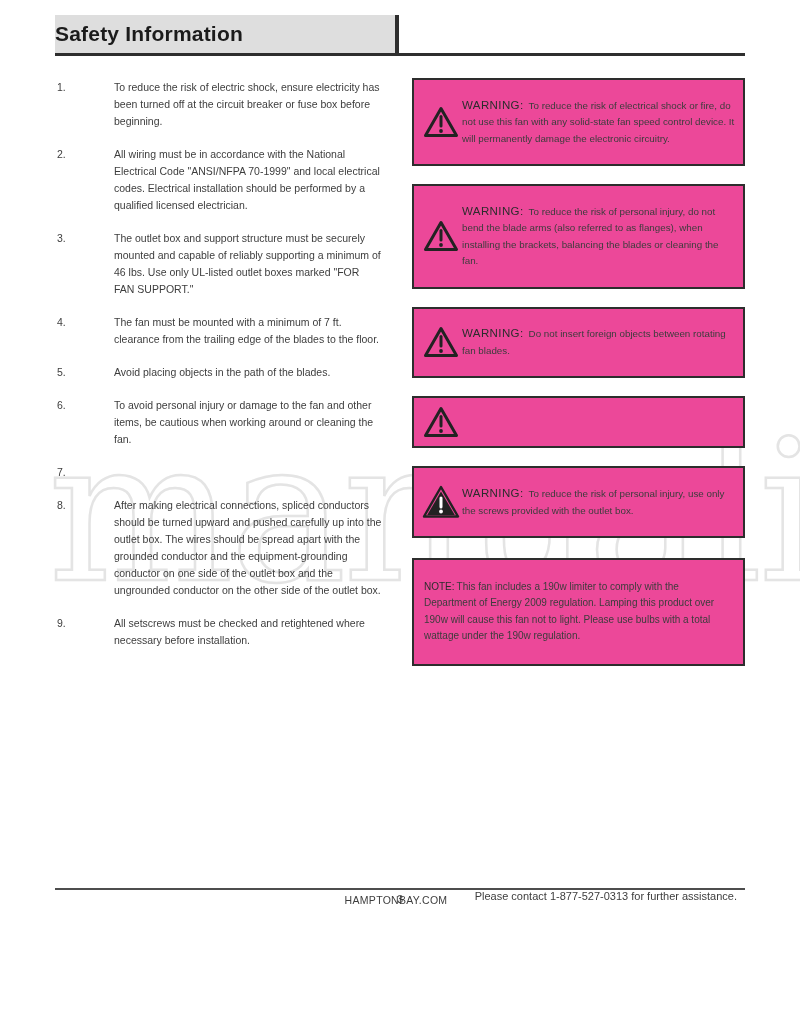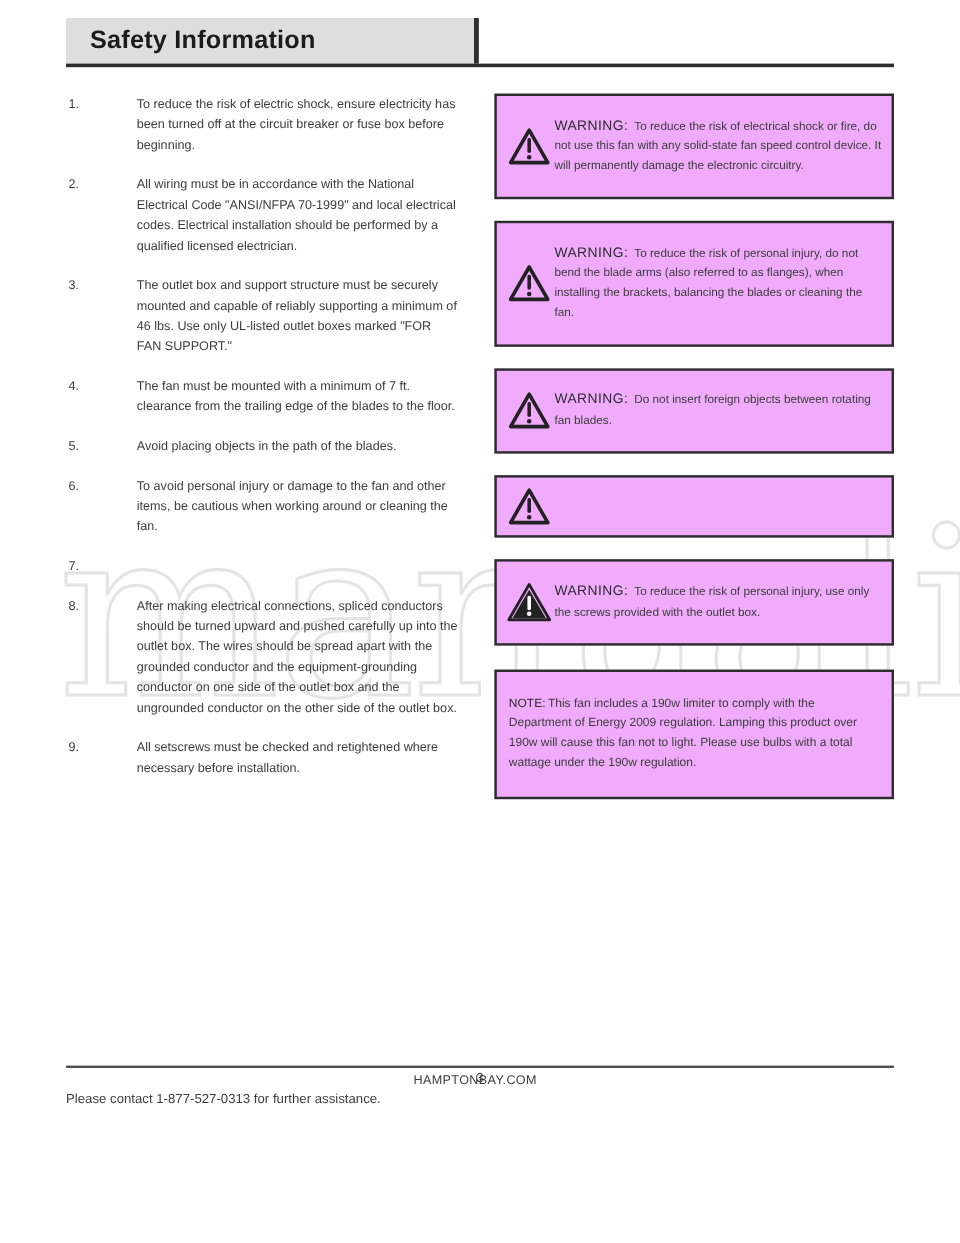--- a/index.html
+++ b/index.html
@@ -35,21 +35,21 @@
     width: 340px; height: 38px;
     background: #dedede;
     border-right: 4px solid #2e2e2e;
     display: flex; align-items: center;
     z-index: 1;
   }
   .header-title {
     font-size: 21px;
     font-weight: bold;
     color: #1b1b1b;
-    padding-left: 20px;
+    padding-left: 0;
     letter-spacing: 0.2px;
   }
   .header-rule {
     position: absolute;
     left: 55px; top: 53px;
     width: 690px; height: 3px;
     background: #2e2e2e;
     z-index: 1;
   }
 
@@ -73,21 +73,21 @@
   
   .alerts {
     position: absolute;
     left: 412px; top: 78px;
     width: 333px;
     z-index: 1;
   }
   .alert {
     display: flex;
     align-items: center;
-    background: #f0abfc;
+    background: #ec4899;
     border: 2px solid #2d2d2d;
     box-sizing: border-box;
     margin-bottom: 18px;
     padding: 7px 8px 7px 6px;
     min-height: 52px;
   }
   .alert-icon {
     flex: none;
     width: 42px;
     display: flex;
@@ -137,23 +137,23 @@
     left: 55px; top: 894px;
     width: 682px;
     text-align: center;
     font-size: 10.5px;
     letter-spacing: 0.3px;
     color: #3d3d3d;
     z-index: 1;
   }
   .footer-contact {
     position: absolute;
-    left: 55px; top: 910px;
+    left: 55px; top: 890px;
     width: 682px;
-    text-align: left;
+    text-align: right;
     font-size: 11px;
     color: #3d3d3d;
     z-index: 1;
   }
 </style>
 </head>
 <body>
 
 <div class="page">
 

